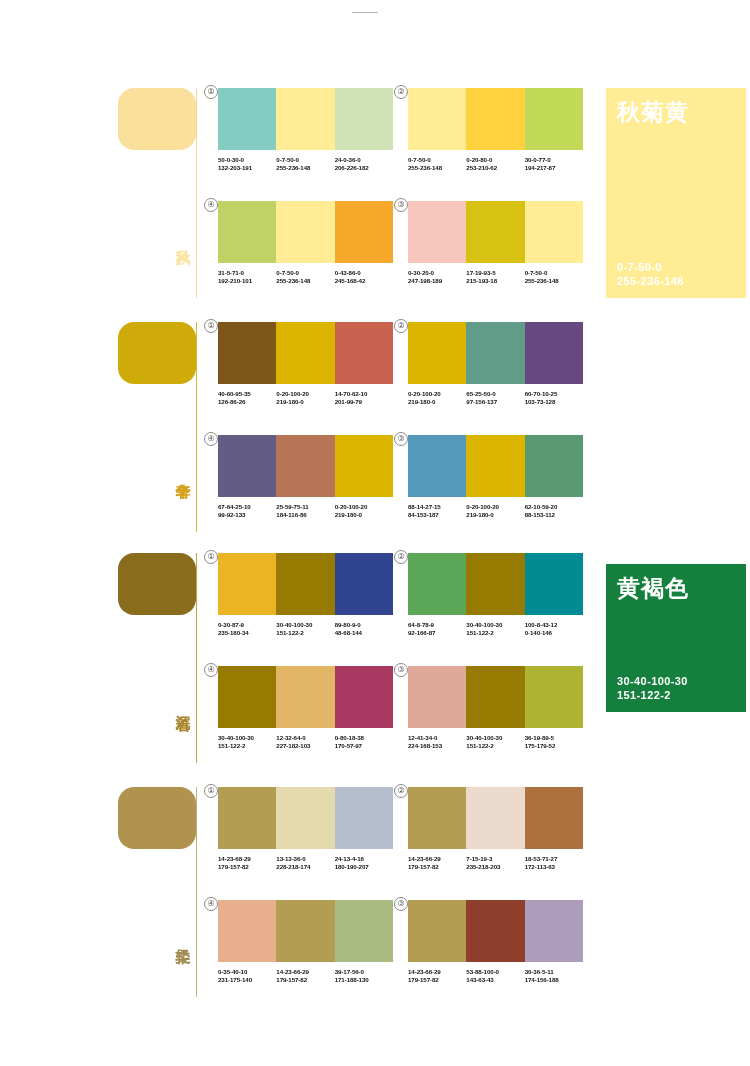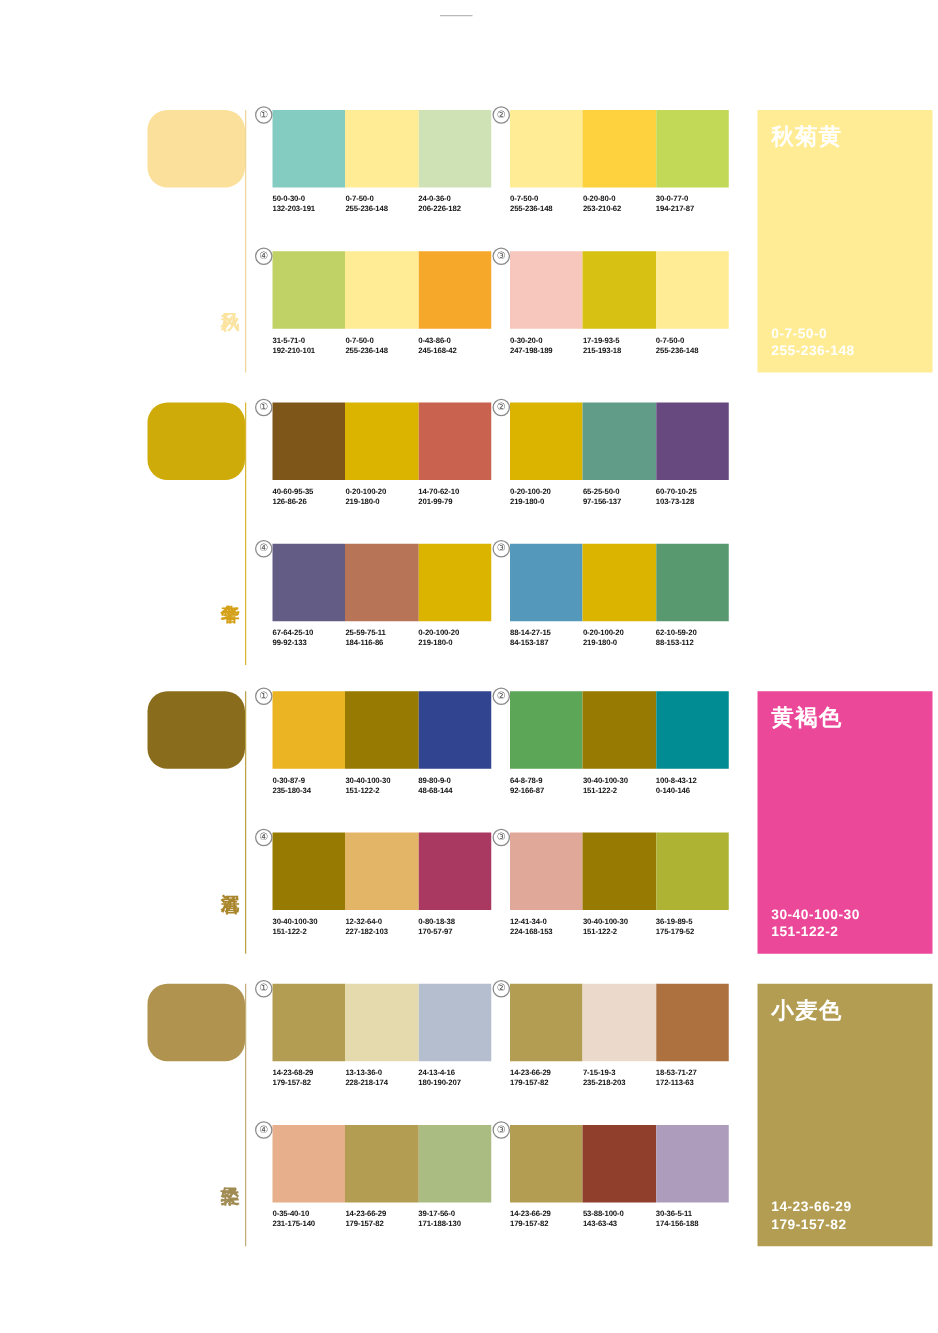--- a/index.html
+++ b/index.html
@@ -51,21 +51,21 @@
   .code{flex:1 1 0;font-size:6.2px;line-height:8.4px;color:#121212;font-weight:bold;letter-spacing:-0.1px;}
   .code div{white-space:nowrap;}
 
   
   .panel{
     position:absolute;left:606px;width:140px;
     padding:0;overflow:hidden;
   }
   .panel .p-title{
     position:absolute;left:11px;top:9px;
-    font-size:18px;font-weight:bold;color:#ffffff;letter-spacing:1px;
+    font-size:23px;font-weight:bold;color:#ffffff;letter-spacing:1px;
   }
   .panel .p-codes{
     position:absolute;left:11px;bottom:10px;
     font-size:11px;font-weight:bold;color:#ffffff;line-height:14px;letter-spacing:0.4px;
   }
 </style>
 </head>
 <body>
 
 <div class="page">
@@ -354,21 +354,21 @@
               <div class="code">
                 <div>30-40-100-30</div>
                 <div>151-122-2</div>
               </div>
               <div class="code">
                 <div>36-19-89-5</div>
                 <div>175-179-52</div>
               </div>
             </div>
           </div>
-          <div class="panel" style="top: 0px; height: 210px; background: #ec4899;">
+          <div class="panel" style="top: 11px; height: 148px; background: #15803d;">
             <div class="p-title">黄褐色</div>
             <div class="p-codes">
               <div>30-40-100-30</div>
               <div>151-122-2</div>
             </div>
           </div>
         </div>
       </div>
       <div class="section" style="top: 787px; height: 228px;">
         <div class="sec-inner">
@@ -456,23 +456,16 @@
               <div class="code">
                 <div>53-88-100-0</div>
                 <div>143-63-43</div>
               </div>
               <div class="code">
                 <div>30-36-5-11</div>
                 <div>174-156-188</div>
               </div>
             </div>
           </div>
-          <div class="panel" style="top: 0px; height: 210px; background: rgb(179, 157, 82);">
-            <div class="p-title">小麦色</div>
-            <div class="p-codes">
-              <div>14-23-66-29</div>
-              <div>179-157-82</div>
-            </div>
-          </div>
         </div>
       </div>
     </div>
 </div>
 
 </body></html>

